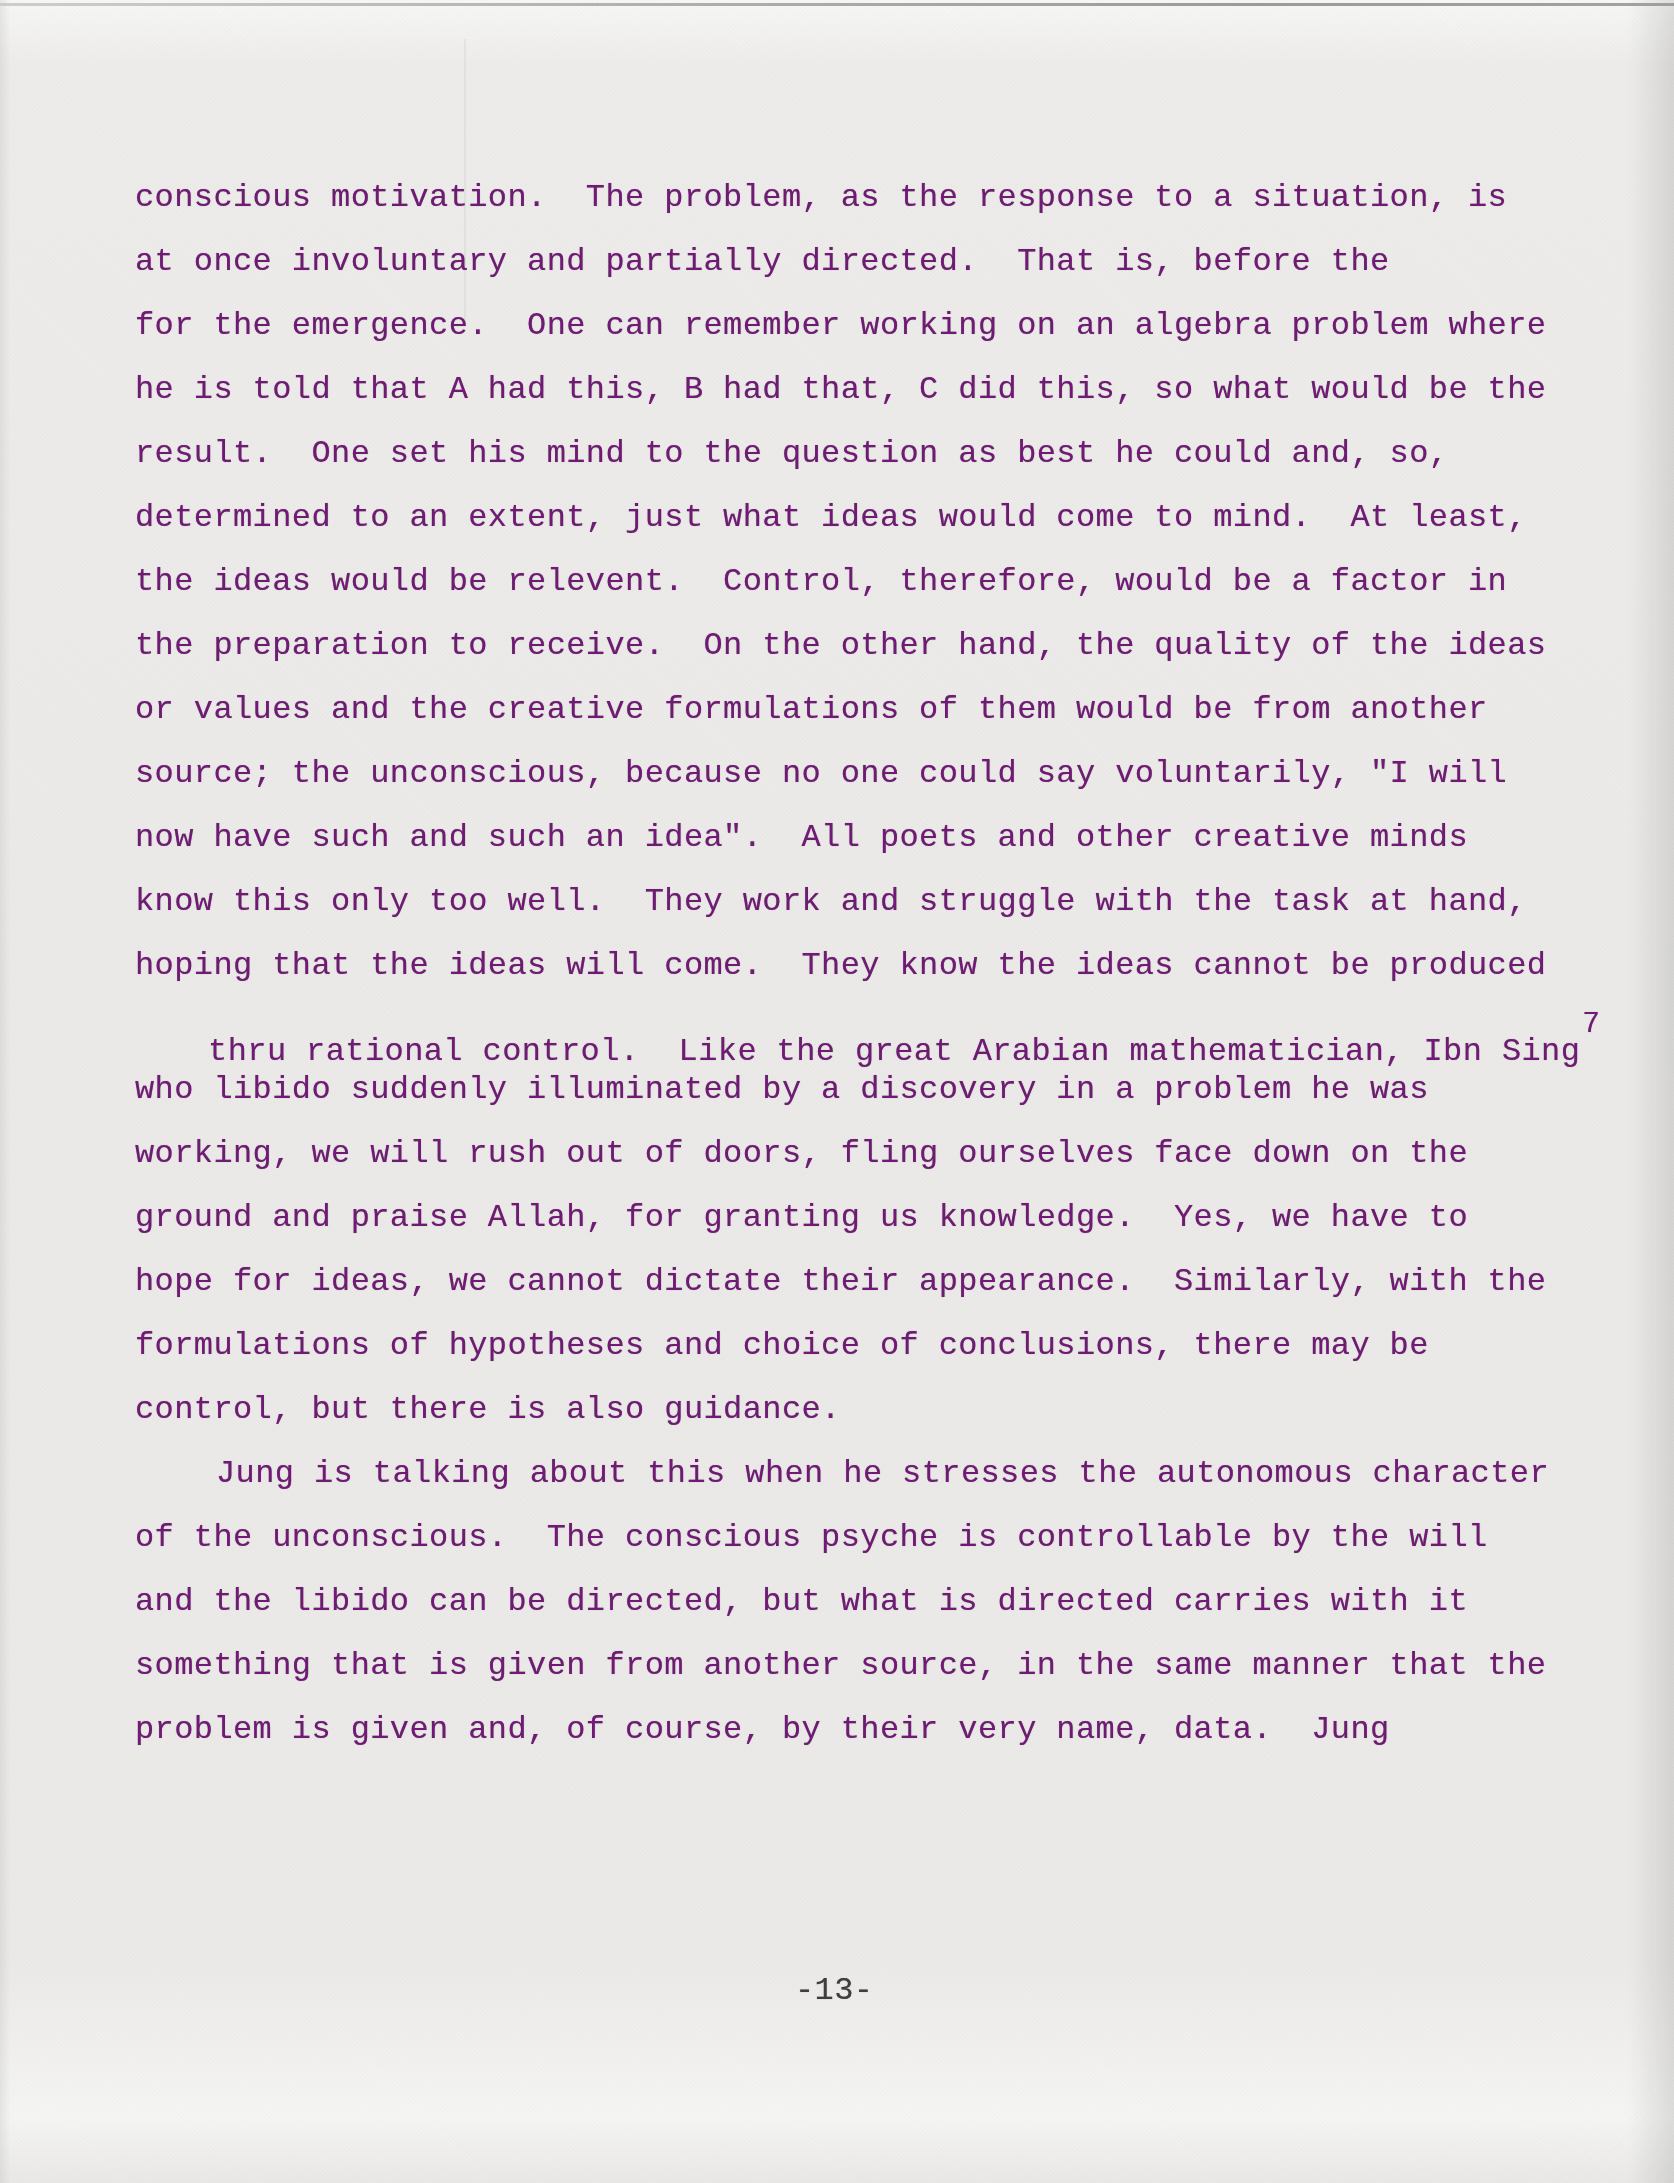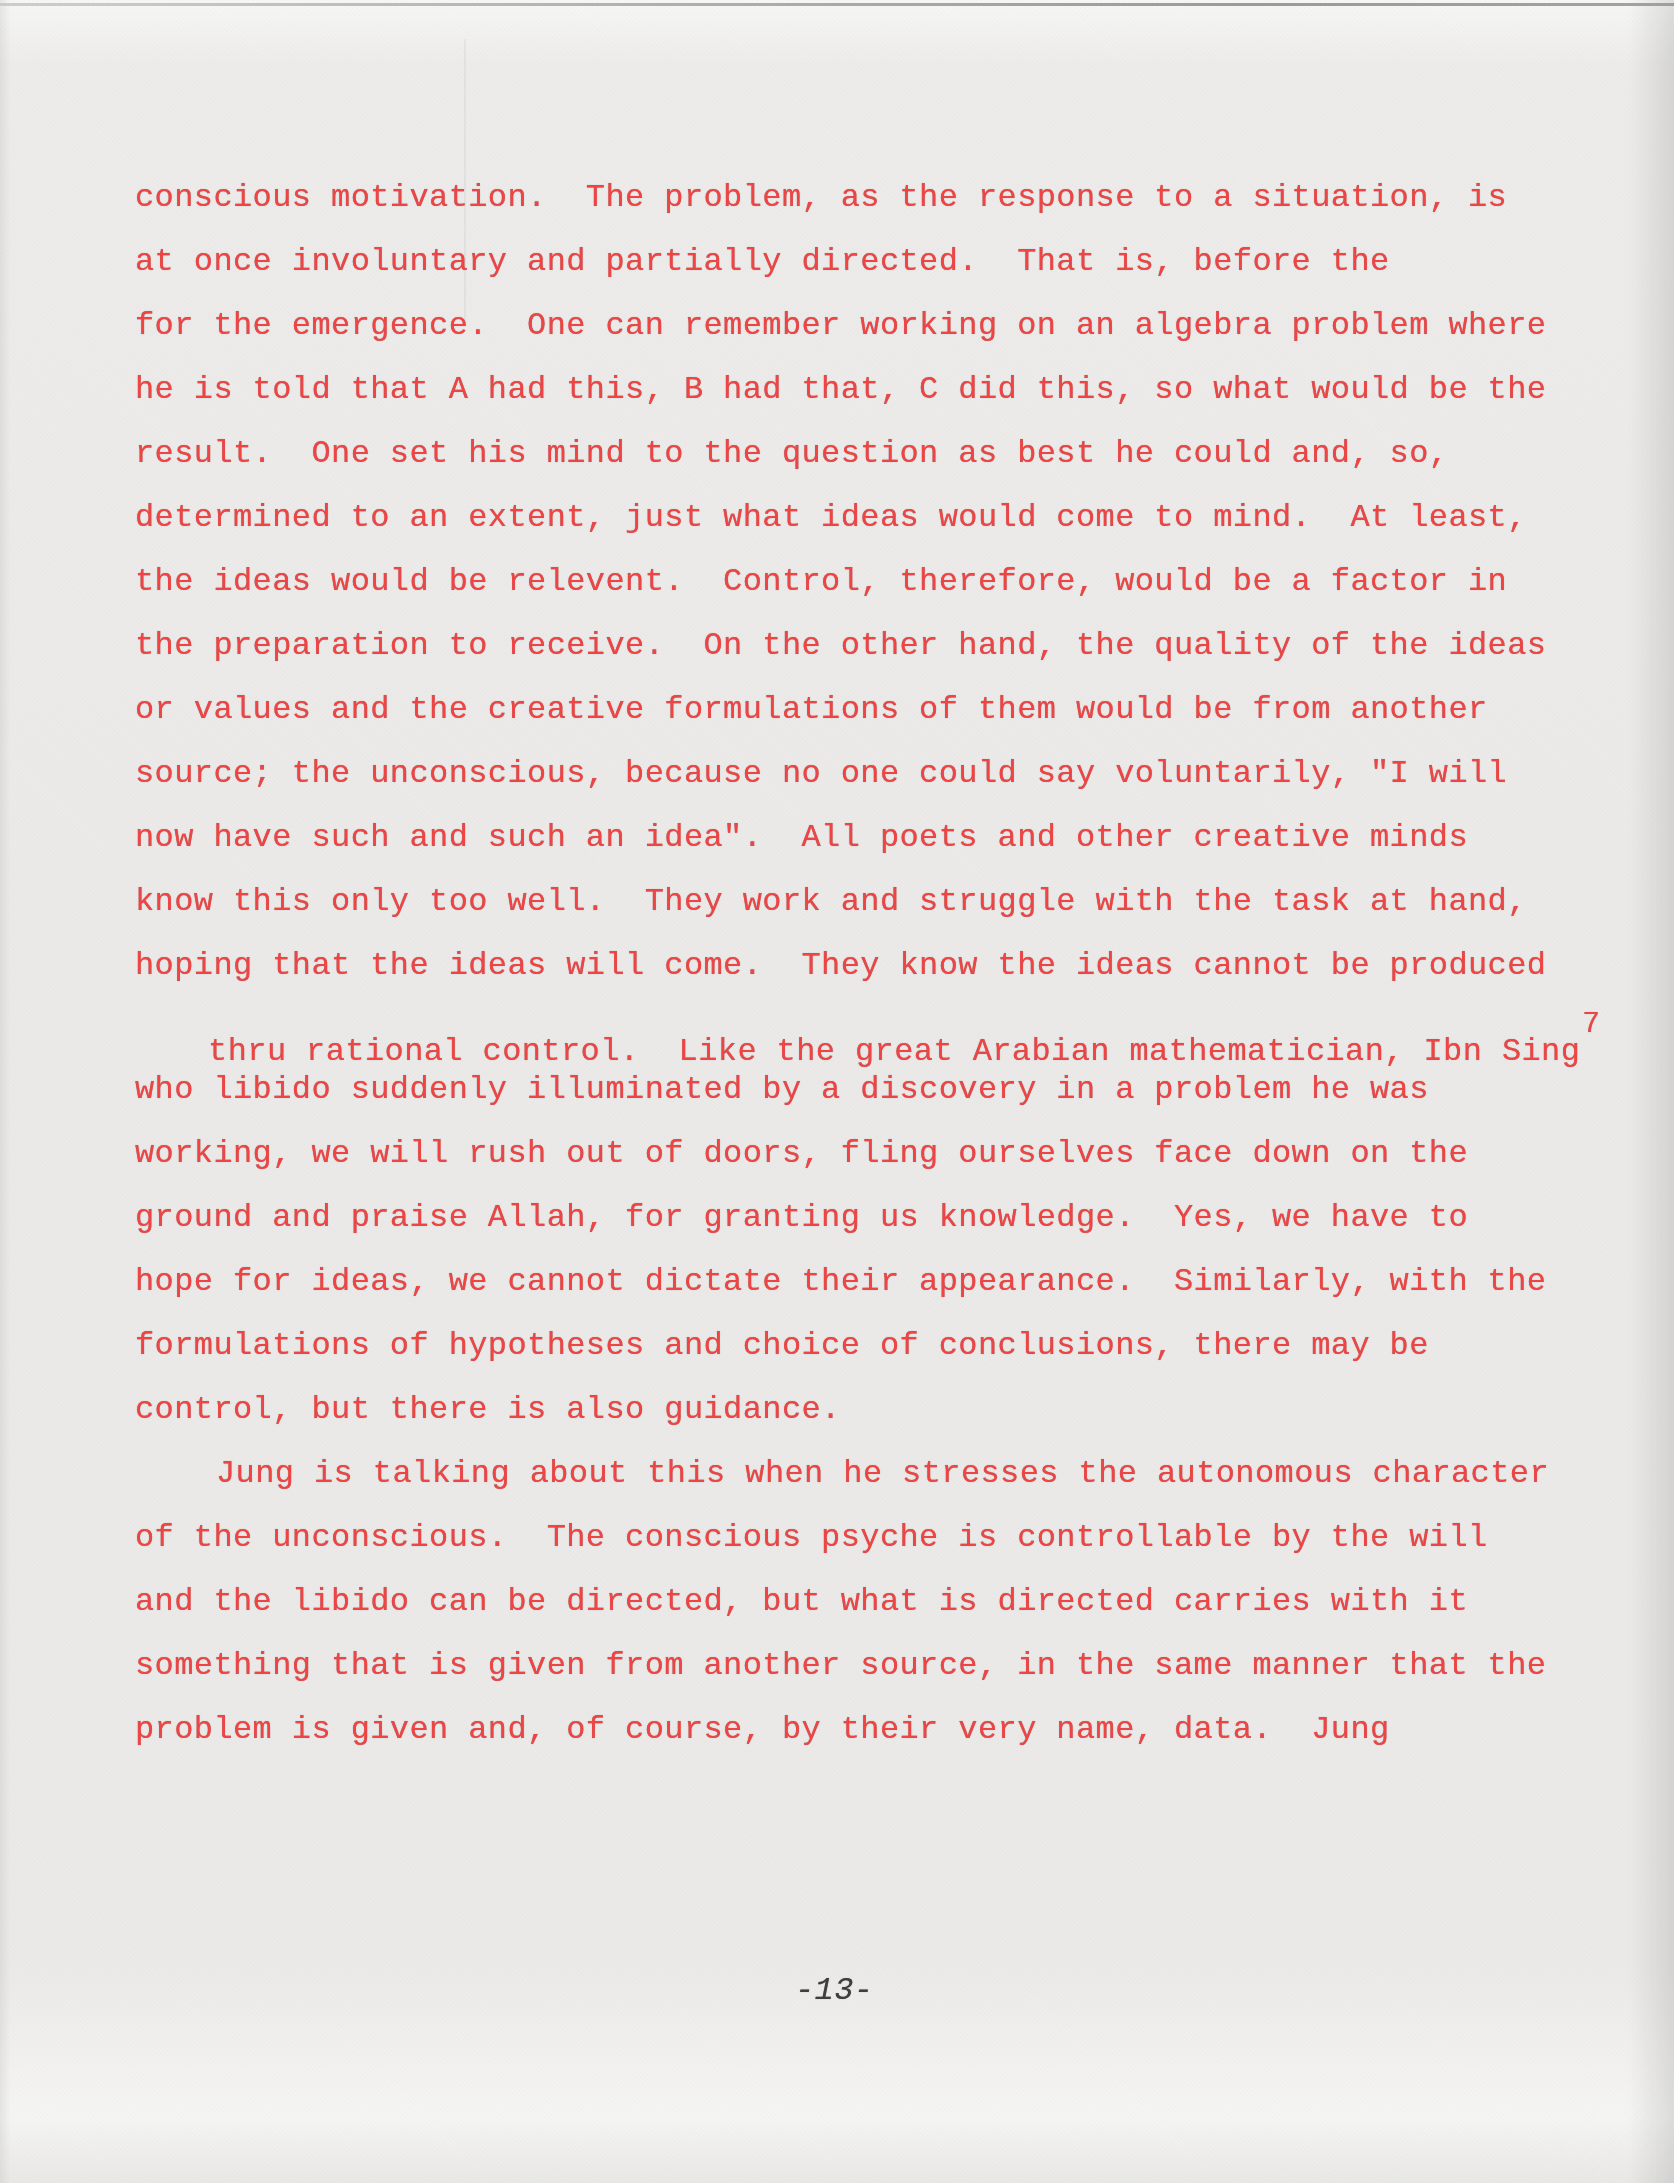--- a/index.html
+++ b/index.html
@@ -25,21 +25,21 @@
   .scan-crease {
     position: absolute;
     left: 464px; top: 39px; width: 2px; height: 282px;
     background: rgba(140,140,140,0.10);
   }
   .text-block {
     position: absolute;
     left: 135px; top: 179px; width: 1465px;
     font-size: 32px;
     letter-spacing: 0.4px;
-    color: #ef4444;
+    color: #701a75;
     text-shadow: 0 0 0.8px rgba(62,62,62,0.55);
   }
   .line {
     height: 64px;
     white-space: pre-wrap;
   }
   .line.push-down { margin-top: 12px; text-align: right; }
   .line.pull-up  { margin-top: -16px; }
   .line.indent   { text-indent: 81px; }
   sup.fn {
@@ -51,21 +51,20 @@
   }
   .page-number {
     position: absolute;
     top: 1972px; left: 0; right: 6.6px;
     text-align: center;
     font-size: 32px;
     letter-spacing: 0.4px;
     color: #3e3e3e;
     text-shadow: 0 0 0.8px rgba(62,62,62,0.55);
     white-space: pre;
-    font-style: italic;
   }
 </style>
 </head>
 <body>
 
 <div class="scan-top-line"></div>
 <div class="scan-crease"></div>
 
 <div class="text-block">
   <div class="line">conscious motivation.  The problem, as the response to a situation, is</div>

